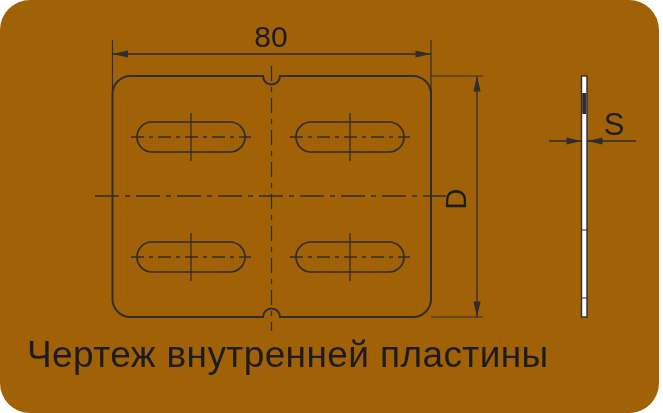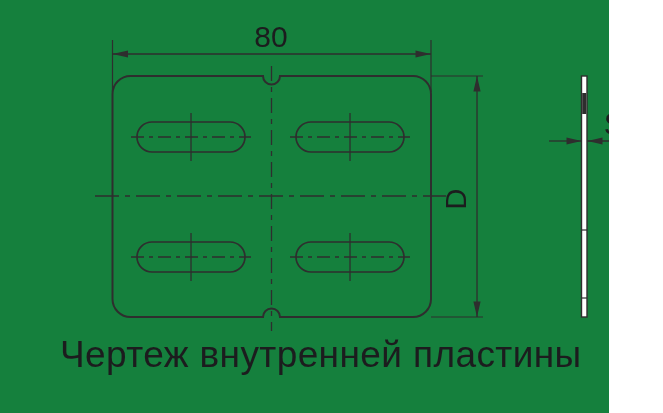--- a/index.html
+++ b/index.html
@@ -2,41 +2,41 @@
 <html><head>
 <meta charset="utf-8">
 <style>
   html, body {
     margin: 0;
     padding: 0;
     background: #ffffff;
   }
   .canvas {
     position: relative;
-    width: 609px;
+    width: 659px;
     height: 413px;
-    background: #15803d;
+    background: #a16207;
     font-family: "Liberation Sans", sans-serif;
     overflow: hidden;
+    border-radius: 30px;
   }
   .drawing-svg {
     position: absolute;
     left: 0;
     top: 0;
   }
   .caption {
     position: absolute;
     left: 27px;
     top: 334px;
     font-size: 37px;
     line-height: 1.15;
     letter-spacing: 0.4px;
     color: #1c1c1e;
     white-space: nowrap;
-    margin-left: 33px;
   }
   svg text {
     font-family: "Liberation Sans", sans-serif;
     fill: #1c1c1e;
   }
 </style>
 </head>
 <body>
 
 <div class="canvas">

